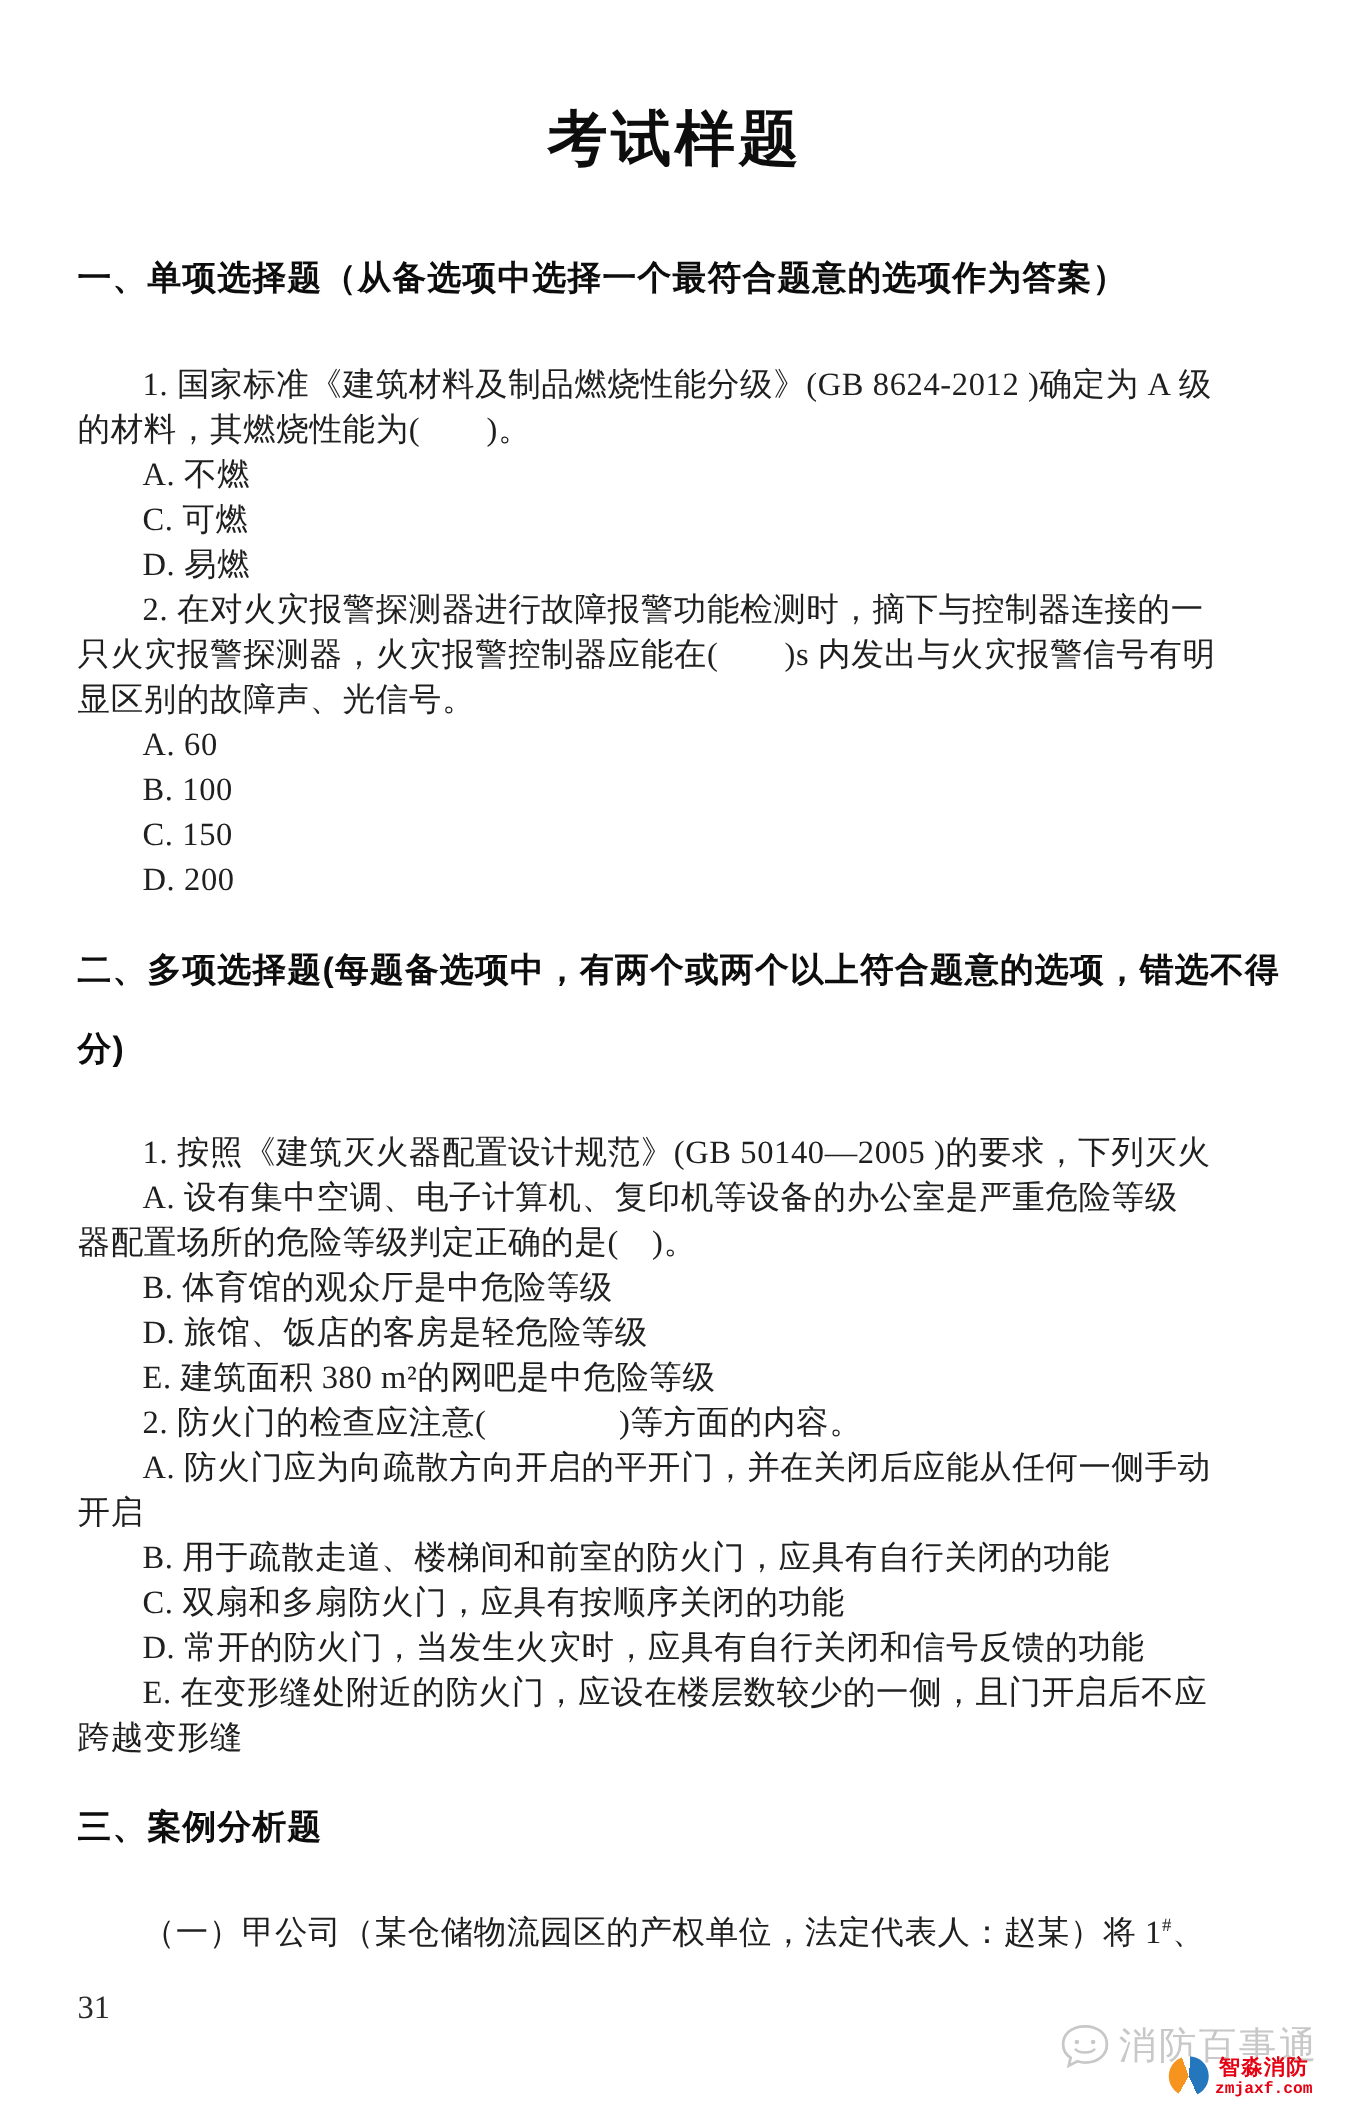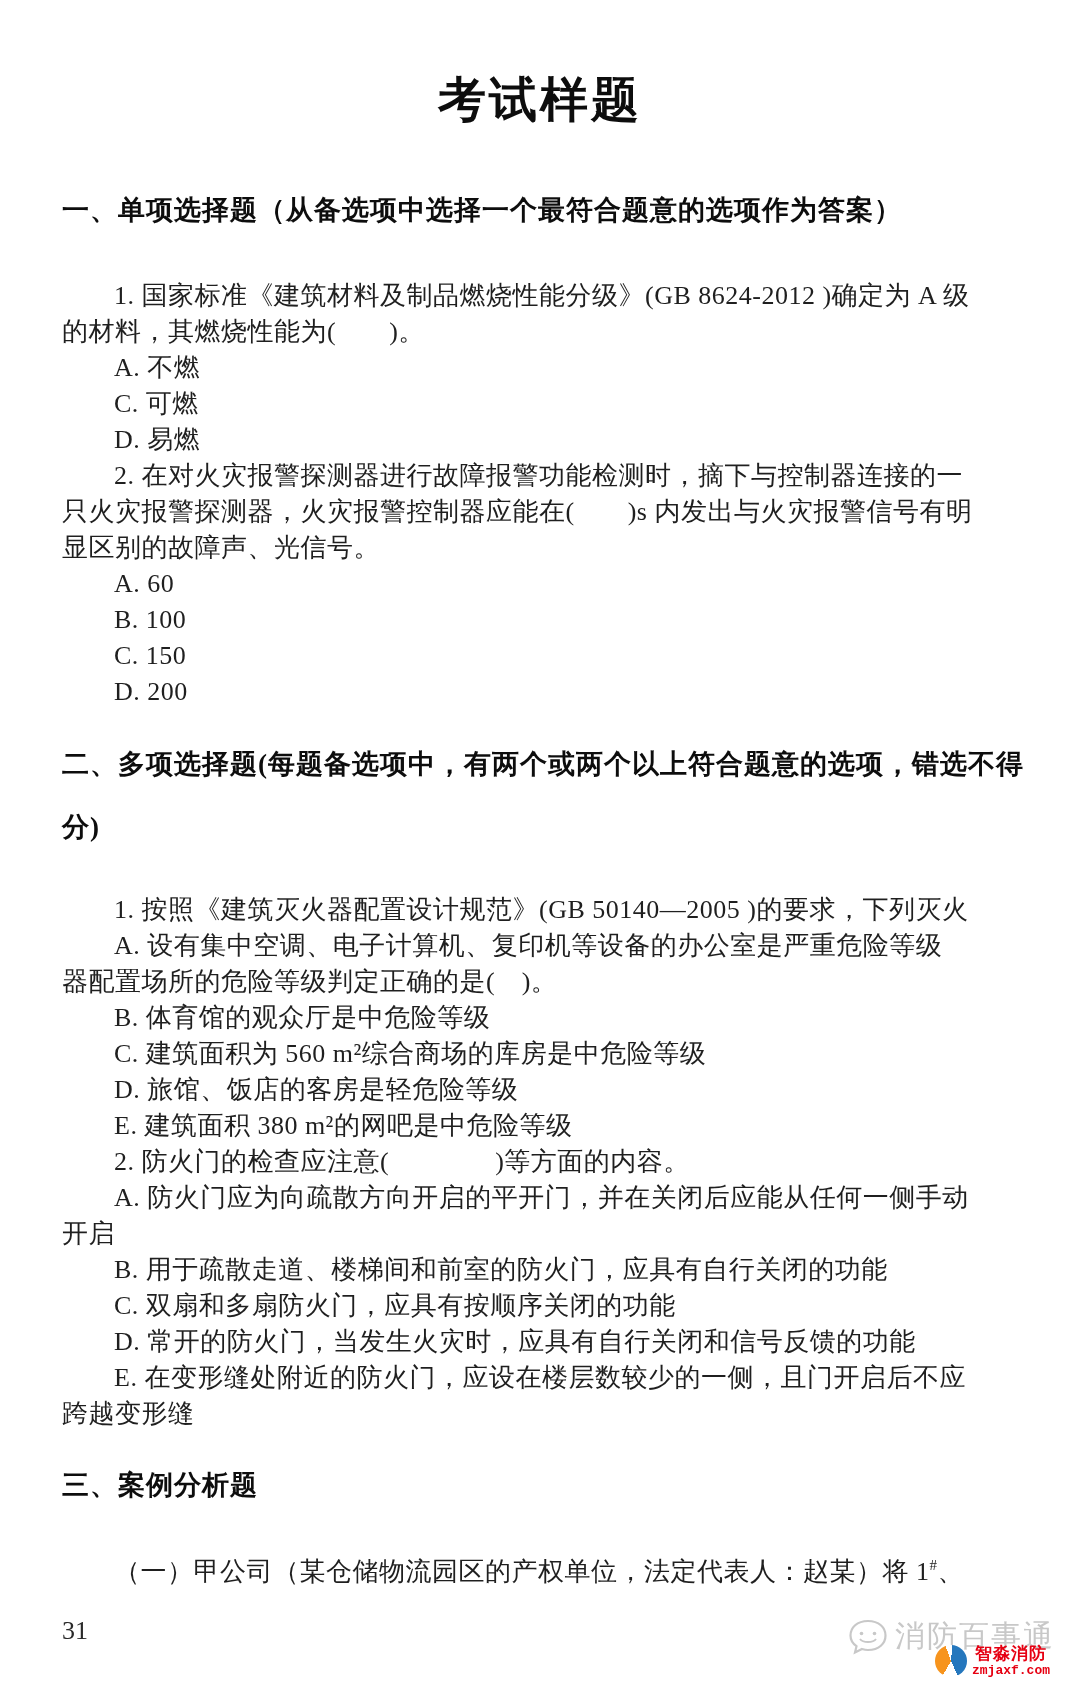--- a/index.html
+++ b/index.html
@@ -1,25 +1,25 @@
 <!DOCTYPE html>
 <html lang="zh"><head>
 <meta charset="utf-8">
 <style>
   html,body{margin:0;padding:0;}
   body{background:#ffffff;width:1080px;height:1684px;position:relative;overflow:hidden;
        font-family:"Liberation Serif","DejaVu Serif",serif;color:#1f1f1f;}
-  .page{position:relative;width:1080px;height:1684px;background:#ffffff;padding:0 62px;box-sizing:border-box;}
+  .page{position:relative;width:1080px;height:1684px;background:#ffffff;padding:12px 62px;box-sizing:border-box;}
   h1.title{margin:0;padding-top:72px;line-height:56px;font-size:48px;text-align:center;
        font-family:"Liberation Sans","DejaVu Sans",sans-serif;font-weight:bold;color:#0d0d0d;letter-spacing:3px;}
   h2.sec{margin:0;font-size:27px;line-height:34px;font-weight:bold;color:#0d0d0d;
        font-family:"Liberation Sans","DejaVu Sans",sans-serif;letter-spacing:1px;}
   h2.sec1{margin-top:65px;}
   .sec2-head{margin-top:23px;font-size:27px;font-weight:bold;color:#0d0d0d;
-       font-family:Liberation Serif, serif;letter-spacing:1px;}
+       font-family:Liberation Sans, sans-serif;letter-spacing:1px;}
   .sec2-head .hln{line-height:63px;white-space:nowrap;}
   h2.sec3{margin-top:36px;}
   .body1{margin-top:51px;}
   .body2{margin-top:33px;}
   .ln{font-size:26px;line-height:36px;white-space:nowrap;letter-spacing:0.5px;}
   .ln.ind{padding-left:52px;}
   .case-line{margin-top:45px;font-size:26px;line-height:36px;white-space:nowrap;letter-spacing:0.5px;padding-left:52px;}
   .case-line sup{font-size:15px;}
   .pageno{margin-top:26px;font-size:26px;line-height:30px;text-align:left;color:#2a2a2a;}
   
@@ -63,21 +63,20 @@
   <div class="sec2-head">
     <div class="hln">二、多项选择题(每题备选项中，有两个或两个以上符合题意的选项，错选不得</div>
     <div class="hln">分)</div>
   </div>
 
   <div class="body2">
     <div class="ln ind">1. 按照《建筑灭火器配置设计规范》(GB 50140—2005 )的要求，下列灭火</div>
     <div class="ln ind">A. 设有集中空调、电子计算机、复印机等设备的办公室是严重危险等级</div>
     <div class="ln">器配置场所的危险等级判定正确的是(　)。</div>
     <div class="ln ind">B. 体育馆的观众厅是中危险等级</div>
-    <div class="ln ind">C. 建筑面积为 560 m²综合商场的库房是中危险等级</div>
     <div class="ln ind">D. 旅馆、饭店的客房是轻危险等级</div>
     <div class="ln ind">E. 建筑面积 380 m²的网吧是中危险等级</div>
     <div class="ln ind">2. 防火门的检查应注意(　　　　)等方面的内容。</div>
     <div class="ln ind">A. 防火门应为向疏散方向开启的平开门，并在关闭后应能从任何一侧手动</div>
     <div class="ln">开启</div>
     <div class="ln ind">B. 用于疏散走道、楼梯间和前室的防火门，应具有自行关闭的功能</div>
     <div class="ln ind">C. 双扇和多扇防火门，应具有按顺序关闭的功能</div>
     <div class="ln ind">D. 常开的防火门，当发生火灾时，应具有自行关闭和信号反馈的功能</div>
     <div class="ln ind">E. 在变形缝处附近的防火门，应设在楼层数较少的一侧，且门开启后不应</div>
     <div class="ln">跨越变形缝</div>

